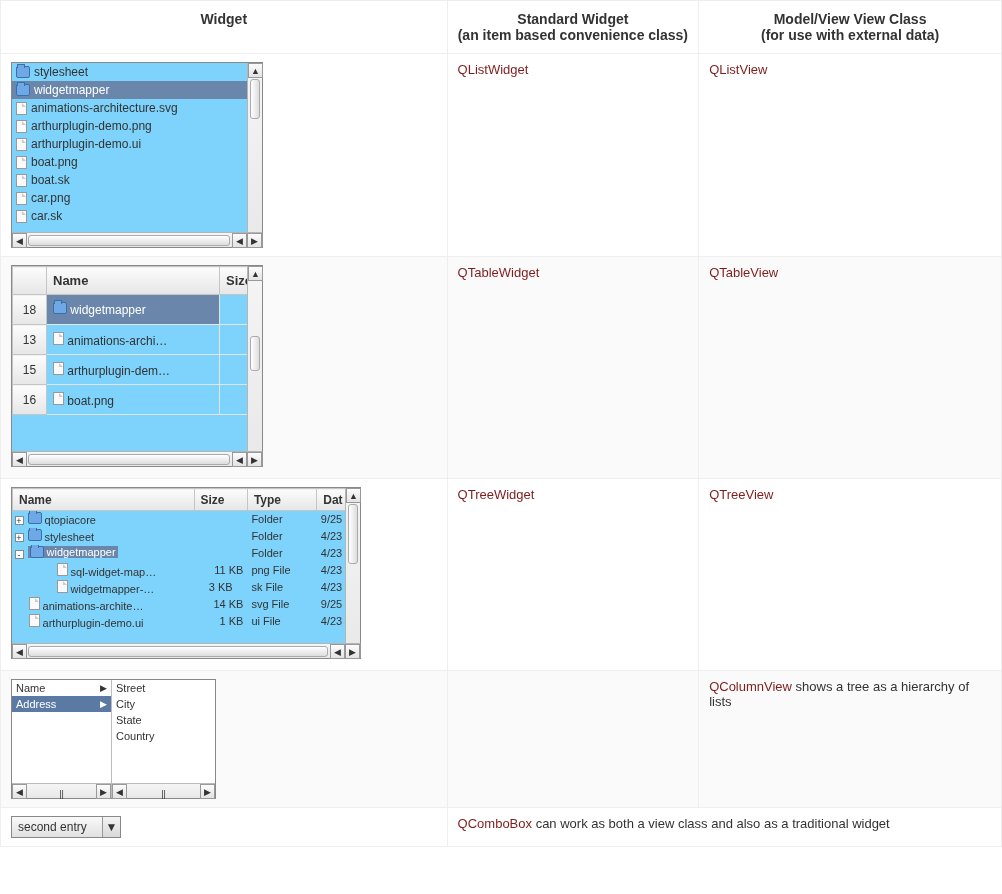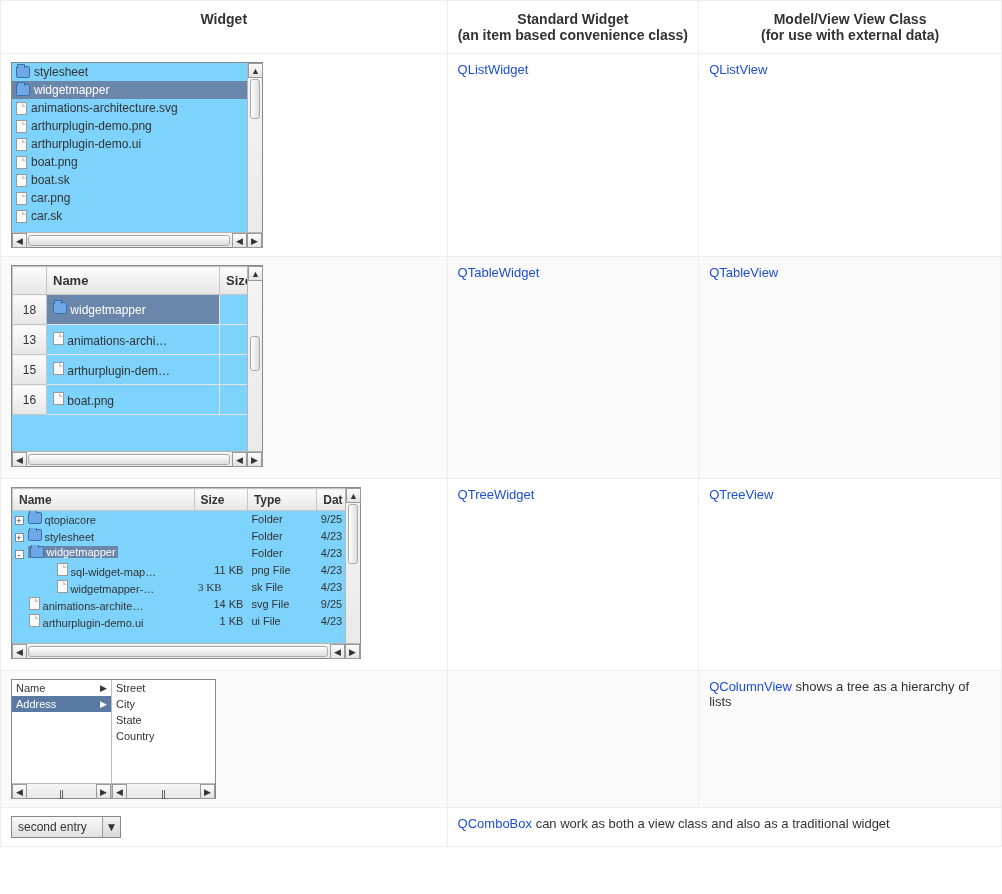--- a/index.html
+++ b/index.html
@@ -22,21 +22,21 @@
     padding: 8px 10px;
   }
   table.main > thead > tr > th {
     text-align: center;
     font-weight: bold;
     color: #333;
     padding: 10px 8px;
     font-size: 14px;
   }
   table.main > tbody > tr:nth-child(even) > td { background: #fafafa; }
-  .link { color: #1d4ed8; text-decoration: none; }
+  .link { color: #7f1d1d; text-decoration: none; }
   .widget-col { width: 435px; }
   .std-col { width: 245px; }
   .mv-col { width: 295px; }
 
   
   .wframe {
     border: 1px solid #888;
     background: #7dd3fc;
     display: inline-block;
   }
@@ -319,21 +319,21 @@
                     <td>4/23</td>
                   </tr>
                   <tr>
                     <td class="ind1"><span class="noexp"></span><span class="tname"><span class="ficon file"></span><span> sql-widget-map…</span></span></td>
                     <td style="text-align: right;">11 KB</td>
                     <td>png File</td>
                     <td>4/23</td>
                   </tr>
                   <tr>
                     <td class="ind1"><span class="noexp"></span><span class="tname"><span class="ficon file"></span><span> widgetmapper-…</span></span></td>
-                    <td style="text-align: left; font-family: Liberation Serif, serif;">3 KB</td>
+                    <td style="text-align: center;">3 KB</td>
                     <td>sk File</td>
                     <td>4/23</td>
                   </tr>
                   <tr>
                     <td class="ind0"><span class="noexp"></span><span class="tname"><span class="ficon file"></span><span> animations-archite…</span></span></td>
                     <td style="text-align: right;">14 KB</td>
                     <td>svg File</td>
                     <td>9/25</td>
                   </tr>
                   <tr>

